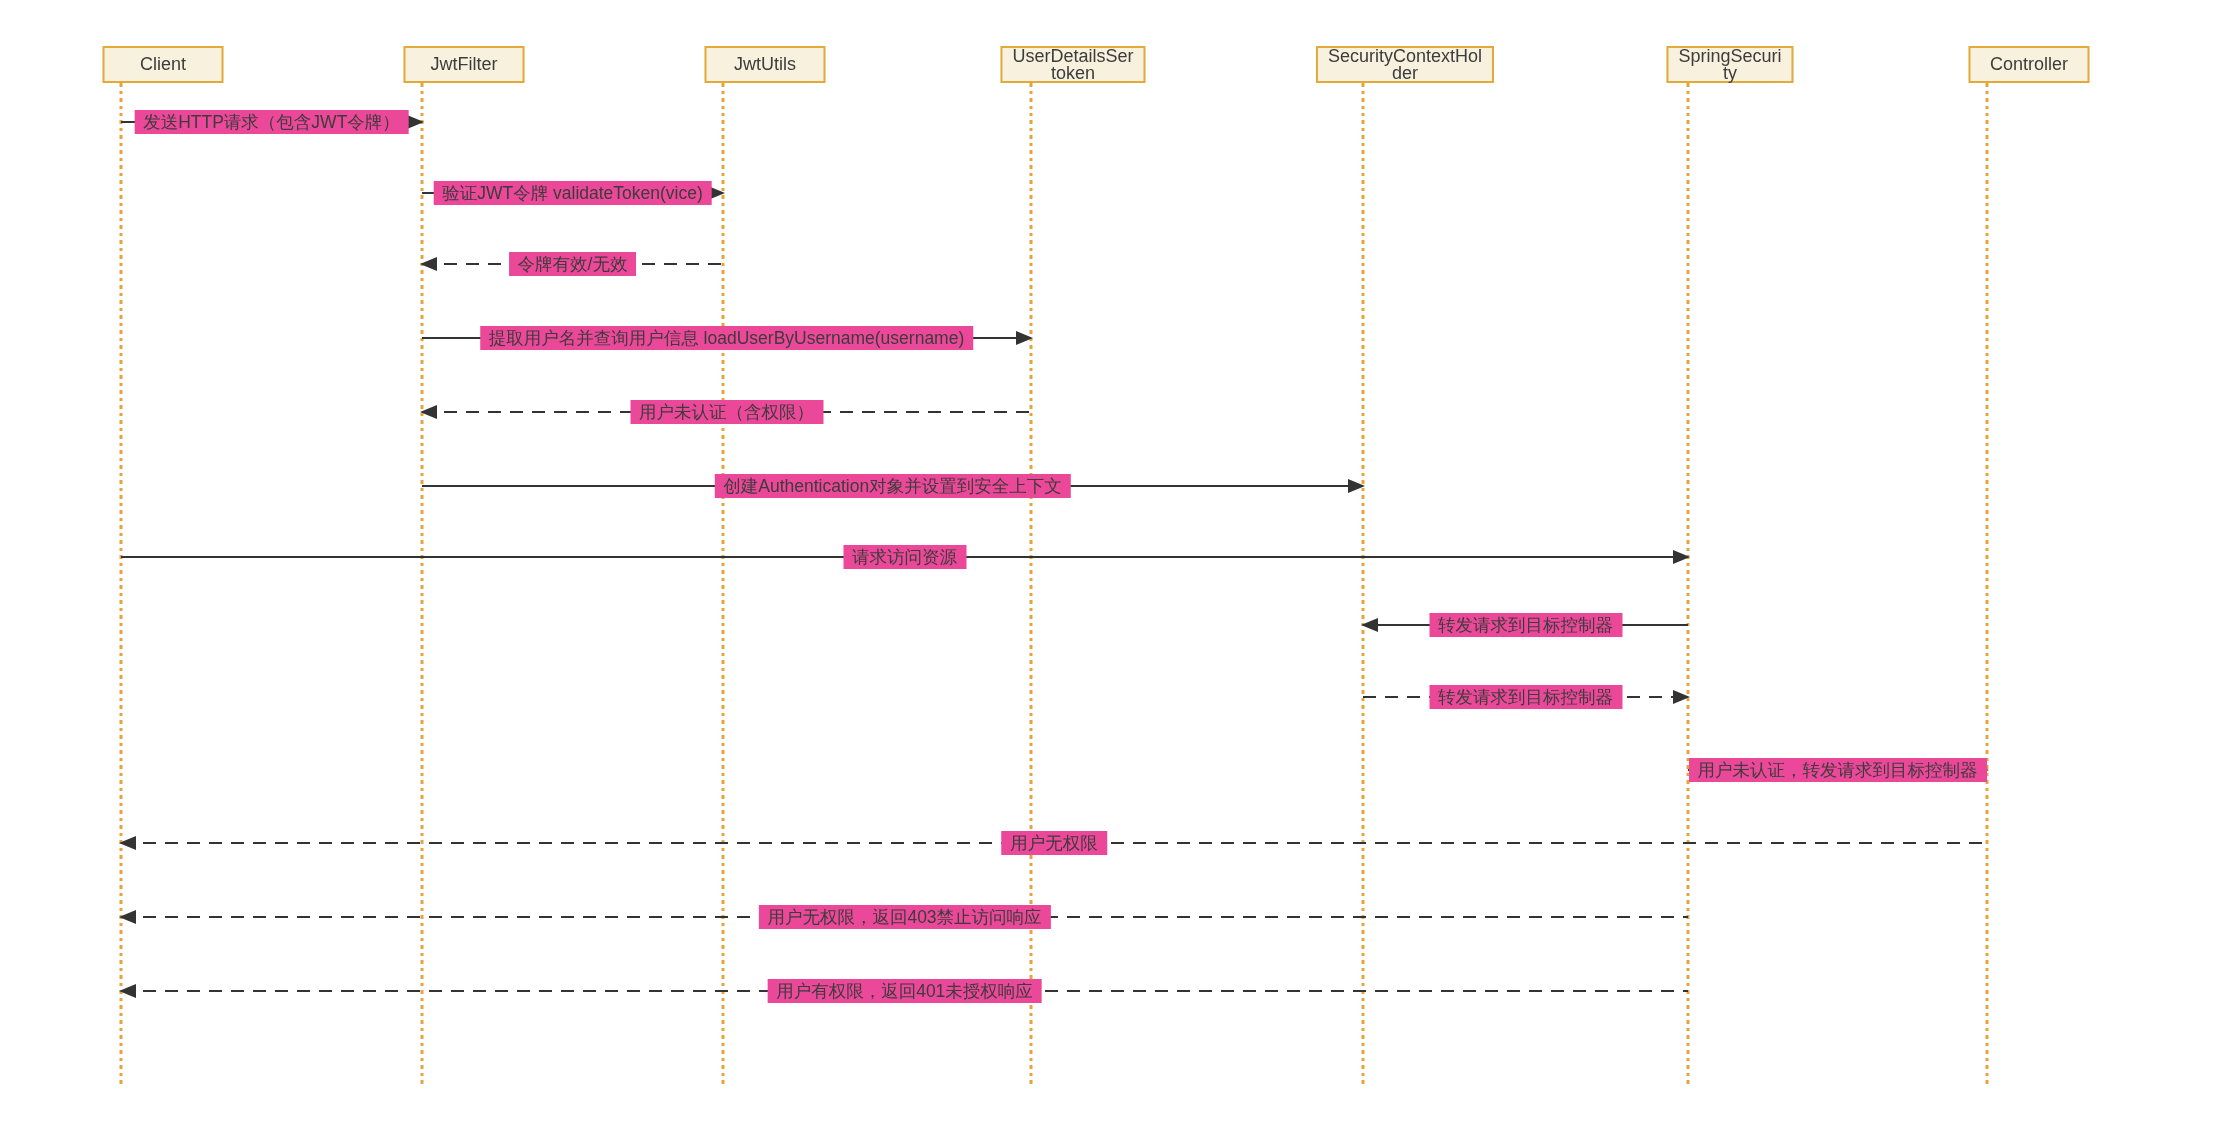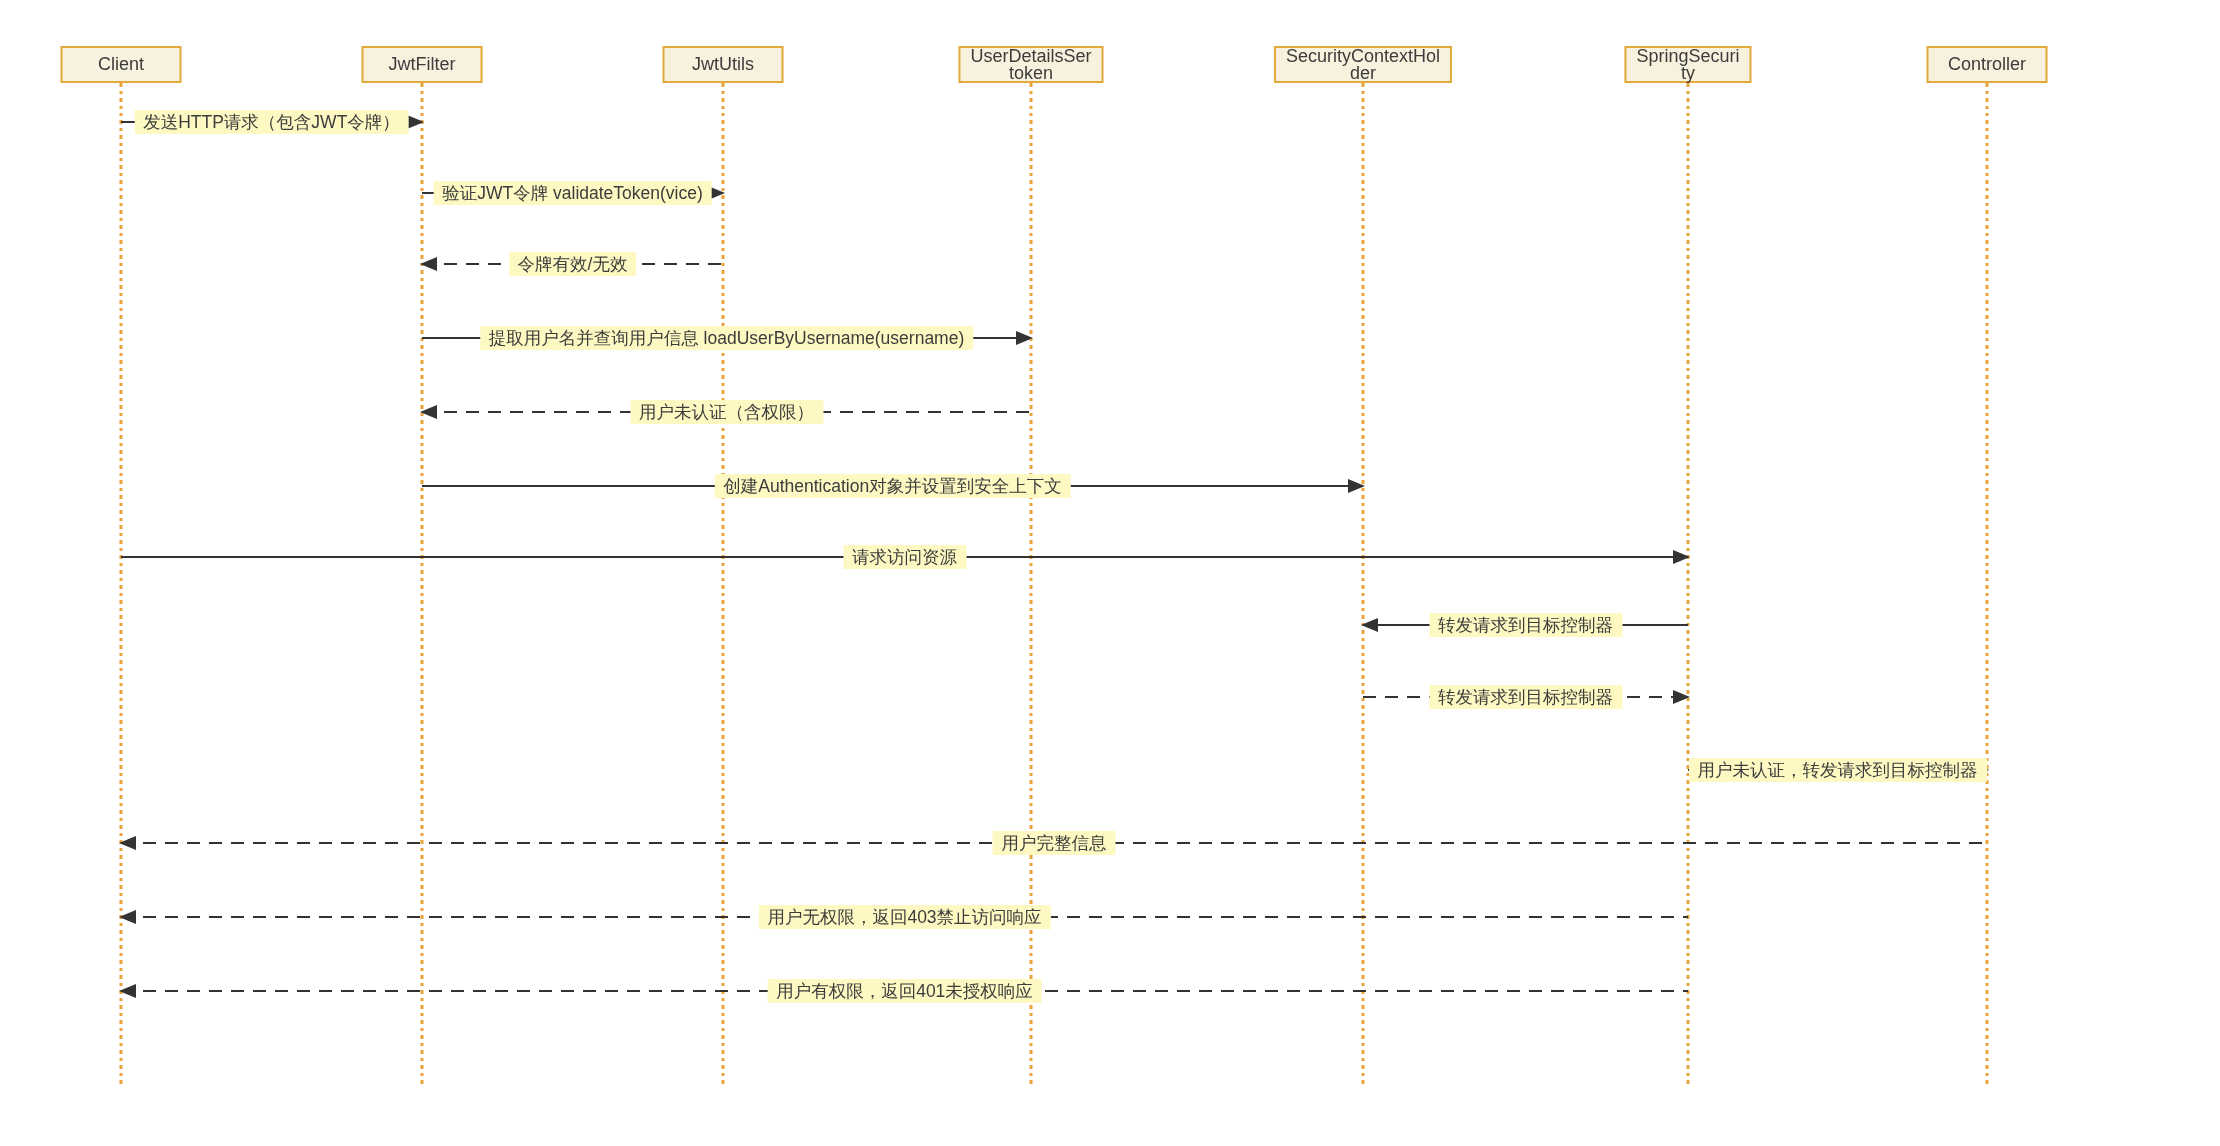--- a/index.html
+++ b/index.html
@@ -9,42 +9,42 @@
     background:#fff;
     font-family:"Liberation Sans","DejaVu Sans",sans-serif;
     overflow:hidden;
   }
   .pbox{
     position:absolute;top:46px;height:37px;min-width:121px;
     box-sizing:border-box;
     transform:translateX(-50%);
     background:#F8F1DD;border:2.5px solid #E2A93B;
     display:flex;align-items:center;justify-content:center;
-    padding:0 10px;z-index:3;
+    padding:0 10px;z-index:3;margin-left:42px;
   }
   .plabel{
     font-size:18px;line-height:17px;color:#3C3C3C;
     text-align:center;white-space:pre-line;
   }
   .lifeline{
     position:absolute;top:83px;height:1003px;width:3px;
     transform:translateX(-50%);
     background:repeating-linear-gradient(180deg,#E8A33D 0 3.5px,transparent 3.5px 7.5px);
     z-index:1;
   }
   .msg{position:absolute;height:0;z-index:2;}
   .msg .line{position:absolute;left:0;right:0;top:-1.25px;height:2.5px;background:#333;}
   .msg.dashed .line{background:repeating-linear-gradient(90deg,#333 0 13px,transparent 13px 22px);}
   .head{position:absolute;top:-7px;width:0;height:0;
     border-top:7px solid transparent;border-bottom:7px solid transparent;}
   .head.r{right:-2px;border-left:17px solid #333;}
   .head.l{left:-2px;border-right:17px solid #333;}
   .mlabel{
     position:absolute;left:50%;top:0;transform:translate(-50%,-50%);
-    background:#fef9c3;padding:0 9px;white-space:nowrap;
+    background:#ec4899;padding:0 9px;white-space:nowrap;
     font-size:17.5px;color:#3C3C3C;
   }
 </style>
 </head>
 <body>
 
 <div class="canvas">
 
   <div class="lifeline" style="left:121px"></div>
   <div class="lifeline" style="left:422px"></div>
@@ -135,21 +135,21 @@
 
   <div class="msg solid" style="left:1688px;top:770px;width:299px">
     <div class="line"></div>
     <div class="head r"></div>
     <div class="mlabel">用户未认证，转发请求到目标控制器</div>
   </div>
 
   <div class="msg dashed" style="left:121px;top:843px;width:1866px">
     <div class="line"></div>
     <div class="head l"></div>
-    <div class="mlabel">用户完整信息</div>
+    <div class="mlabel">用户无权限</div>
   </div>
 
   <div class="msg dashed" style="left:121px;top:917px;width:1567px">
     <div class="line"></div>
     <div class="head l"></div>
     <div class="mlabel">用户无权限，返回403禁止访问响应</div>
   </div>
 
   <div class="msg dashed" style="left:121px;top:991px;width:1567px">
     <div class="line"></div>

